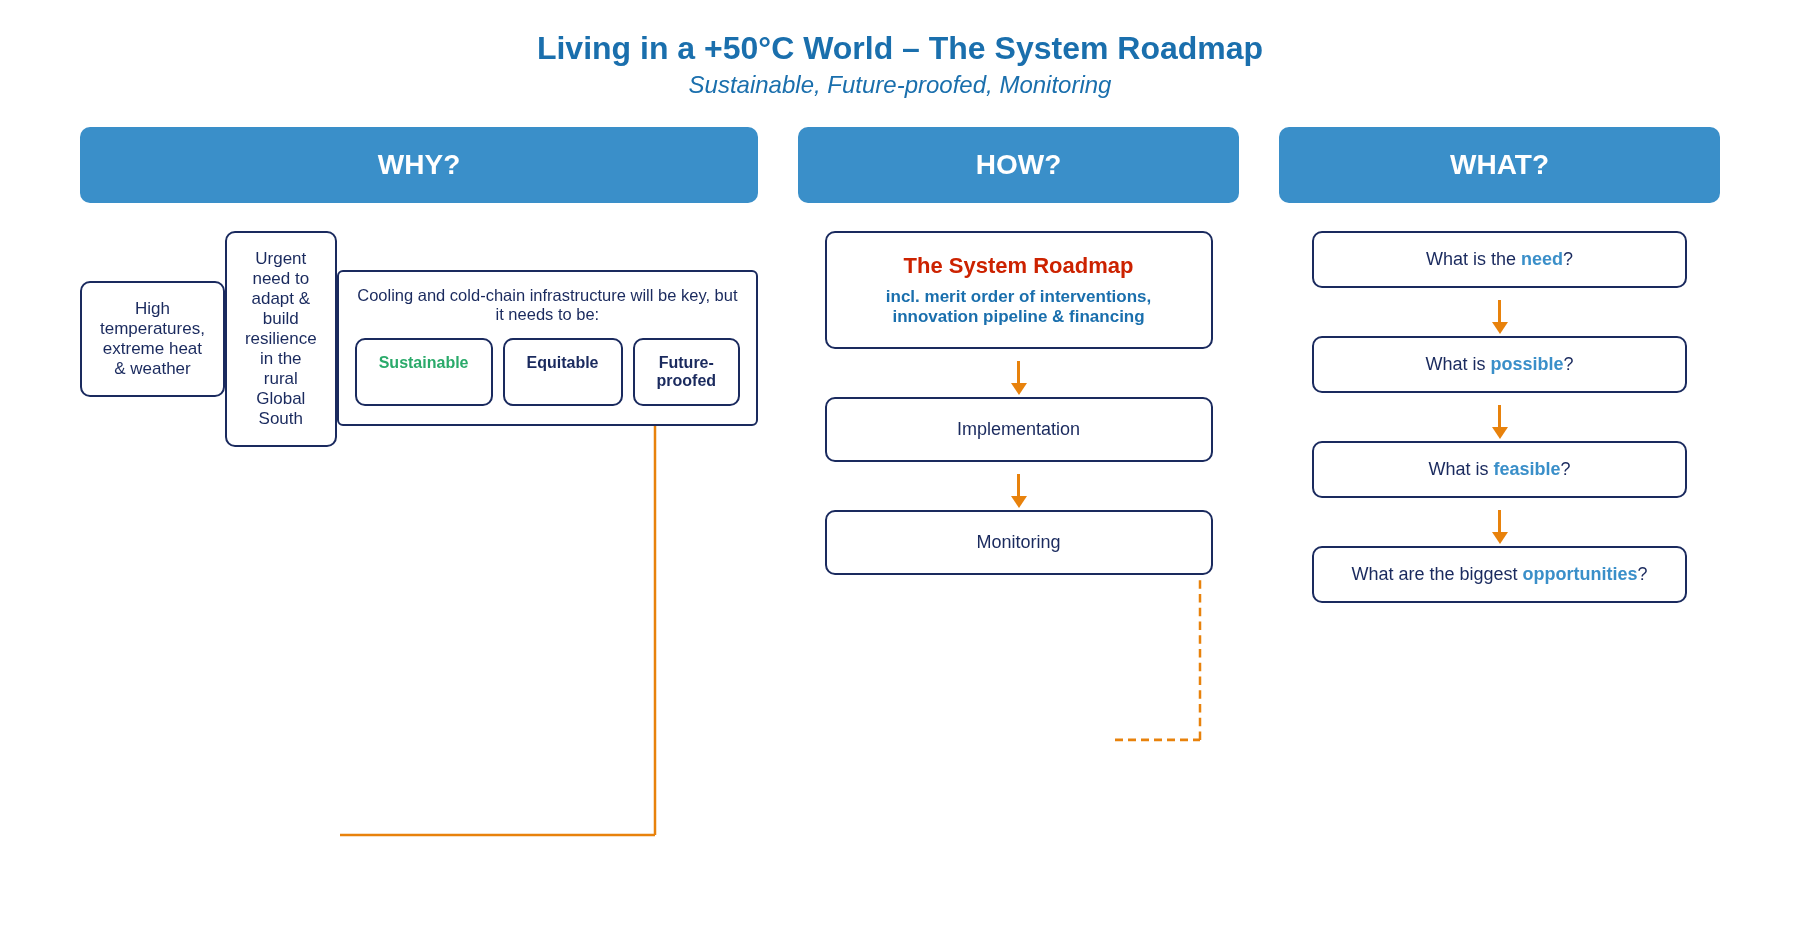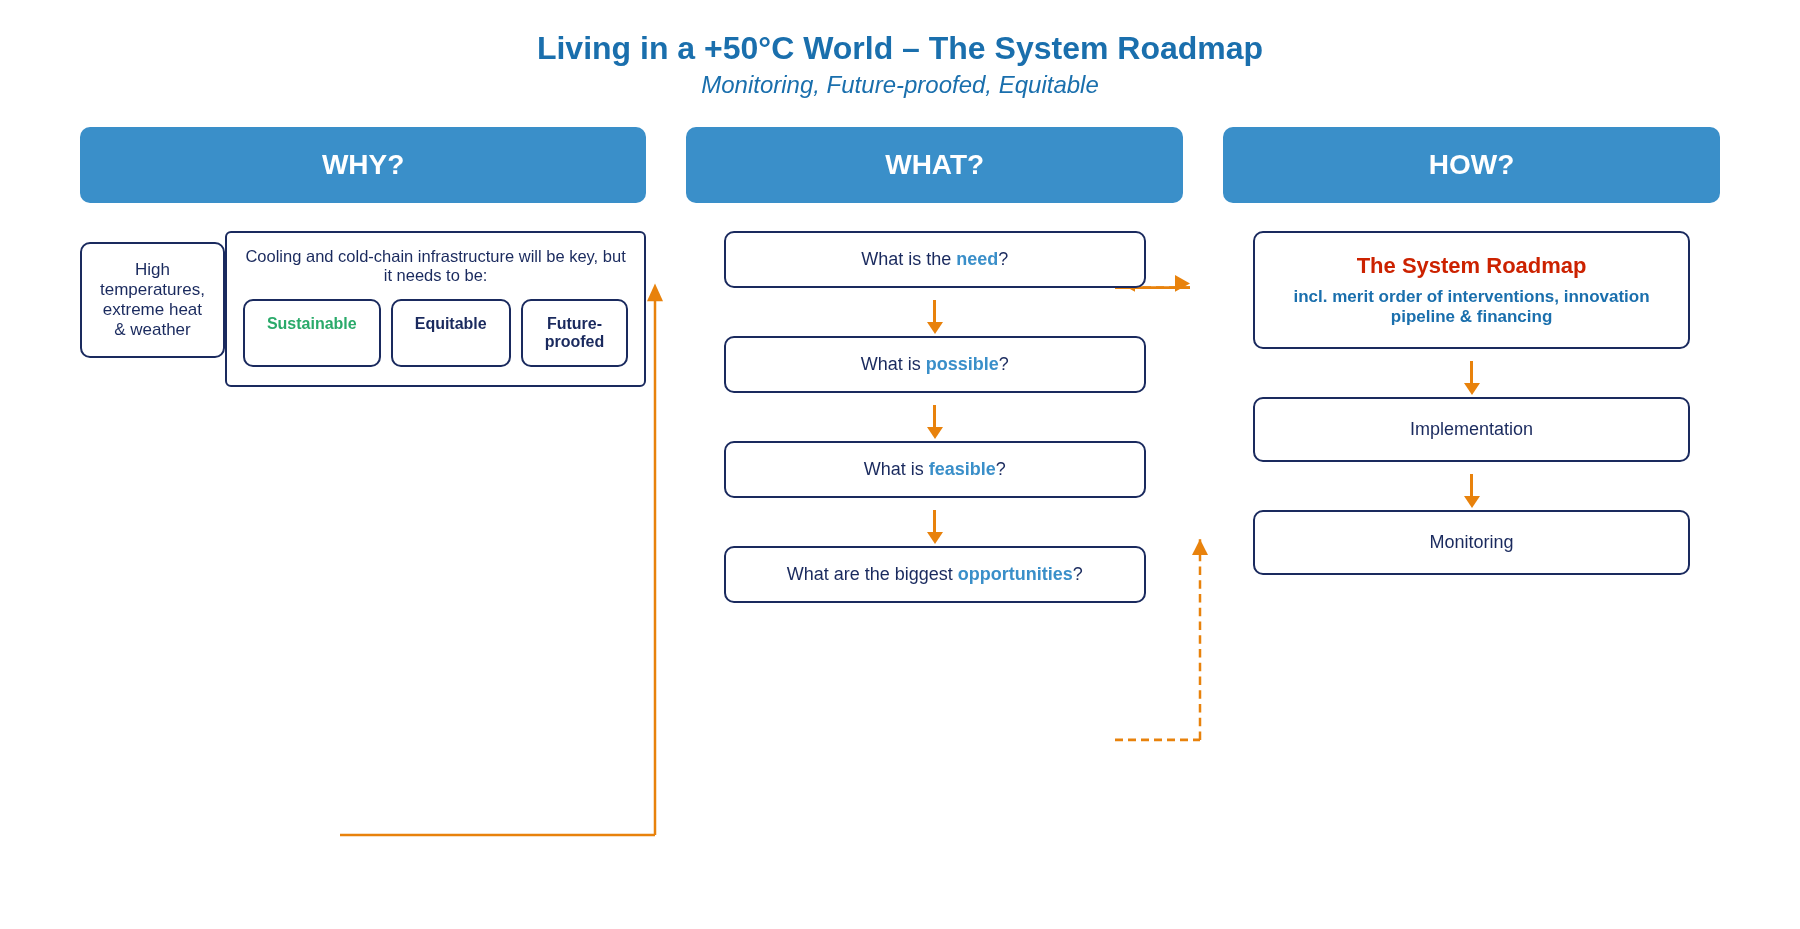--- a/index.html
+++ b/index.html
@@ -219,21 +219,21 @@
       margin-bottom: 14px;
     }
   </style>
 </head>
 <body>
 
 <div class="page-wrapper">
 
   <div class="title-section">
     <div class="main-title">Living in a +50°C World – The System Roadmap</div>
-    <div class="sub-title">Monitoring, Future-proofed, Equitable</div>
+    <div class="sub-title">Sustainable, Future-proofed, Monitoring</div>
   </div>
 
   <div class="columns">
 
     <svg class="arrows-overlay" viewBox="0 0 1680 740" preserveAspectRatio="none">
 
       <line x1="280" y1="670" x2="595" y2="670" stroke="#e8820c" stroke-width="2.5"></line>
       <line x1="595" y1="670" x2="595" y2="152" stroke="#e8820c" stroke-width="2.5"></line>
       <polygon points="595,148 587,165 603,165" fill="#e8820c"></polygon>
 
@@ -245,75 +245,39 @@
       <polygon points="1140,390 1132,405 1148,405" fill="#e8820c"></polygon>
 
       <line x1="1130" y1="152" x2="1060" y2="152" stroke="#e8820c" stroke-width="2.5" stroke-dasharray="8,5"></line>
       <polygon points="1060,148 1075,140 1075,156" fill="#e8820c"></polygon>
     </svg>
 
     <div class="column">
       <div class="column-header">WHY?</div>
       <div class="why-container">
         <div class="why-box">High temperatures, extreme heat &amp; weather</div>
+        <div class="why-box">Urgent need to adapt &amp; build resilience in the rural Global South</div>
         <div class="cooling-box-outer">
           <div class="cooling-box-text">Cooling and cold-chain infrastructure will be key, but it needs to be:</div>
           <div class="why-sub-row">
             <div class="why-sub-box">
               <span class="sustainable-text">Sustainable</span>
             </div>
             <div class="why-sub-box">
               <span class="equitable-text">Equitable</span>
             </div>
             <div class="why-sub-box">
               <span class="futureproofed-text">Future-proofed</span>
             </div>
           </div>
         </div>
       </div>
     </div>
 
     <div class="column">
-      <div class="column-header">WHAT?</div>
-      <div class="what-column-inner">
-
-        <div class="what-box">
-          <span>What is the </span><span class="highlight">need</span><span>?</span>
-        </div>
-
-        <div class="arrow-solid-down">
-          <div class="line"></div>
-            <div class="head"></div>
-        </div>
-
-        <div class="what-box">
-          <span>What is </span><span class="highlight">possible</span><span>?</span>
-        </div>
-
-        <div class="arrow-solid-down">
-          <div class="line"></div>
-            <div class="head"></div>
-        </div>
-
-        <div class="what-box">
-          <span>What is </span><span class="highlight">feasible</span><span>?</span>
-        </div>
-
-        <div class="arrow-solid-down">
-          <div class="line"></div>
-            <div class="head"></div>
-        </div>
-
-        <div class="what-box">
-          <span>What are the biggest </span><span class="highlight-opportunities">opportunities</span><span>?</span>
-        </div>
-      </div>
-    </div>
-
-    <div class="column">
       <div class="column-header">HOW?</div>
       <div class="how-column-inner">
 
         <div class="how-box">
           <div class="system-roadmap-title">The System Roadmap</div>
           <div class="system-roadmap-desc">incl. merit order of interventions, innovation pipeline &amp; financing</div>
         </div>
 
         <div class="arrow-solid-down">
           <div class="line"></div>
@@ -328,15 +292,52 @@
           <div class="line"></div>
             <div class="head"></div>
         </div>
 
         <div class="how-box">
           <span>Monitoring</span>
         </div>
       </div>
     </div>
 
+    <div class="column">
+      <div class="column-header">WHAT?</div>
+      <div class="what-column-inner">
+
+        <div class="what-box">
+          <span>What is the </span><span class="highlight">need</span><span>?</span>
+        </div>
+
+        <div class="arrow-solid-down">
+          <div class="line"></div>
+            <div class="head"></div>
+        </div>
+
+        <div class="what-box">
+          <span>What is </span><span class="highlight">possible</span><span>?</span>
+        </div>
+
+        <div class="arrow-solid-down">
+          <div class="line"></div>
+            <div class="head"></div>
+        </div>
+
+        <div class="what-box">
+          <span>What is </span><span class="highlight">feasible</span><span>?</span>
+        </div>
+
+        <div class="arrow-solid-down">
+          <div class="line"></div>
+            <div class="head"></div>
+        </div>
+
+        <div class="what-box">
+          <span>What are the biggest </span><span class="highlight-opportunities">opportunities</span><span>?</span>
+        </div>
+      </div>
+    </div>
+
   </div>
 
 </div>
 
 </body></html>

